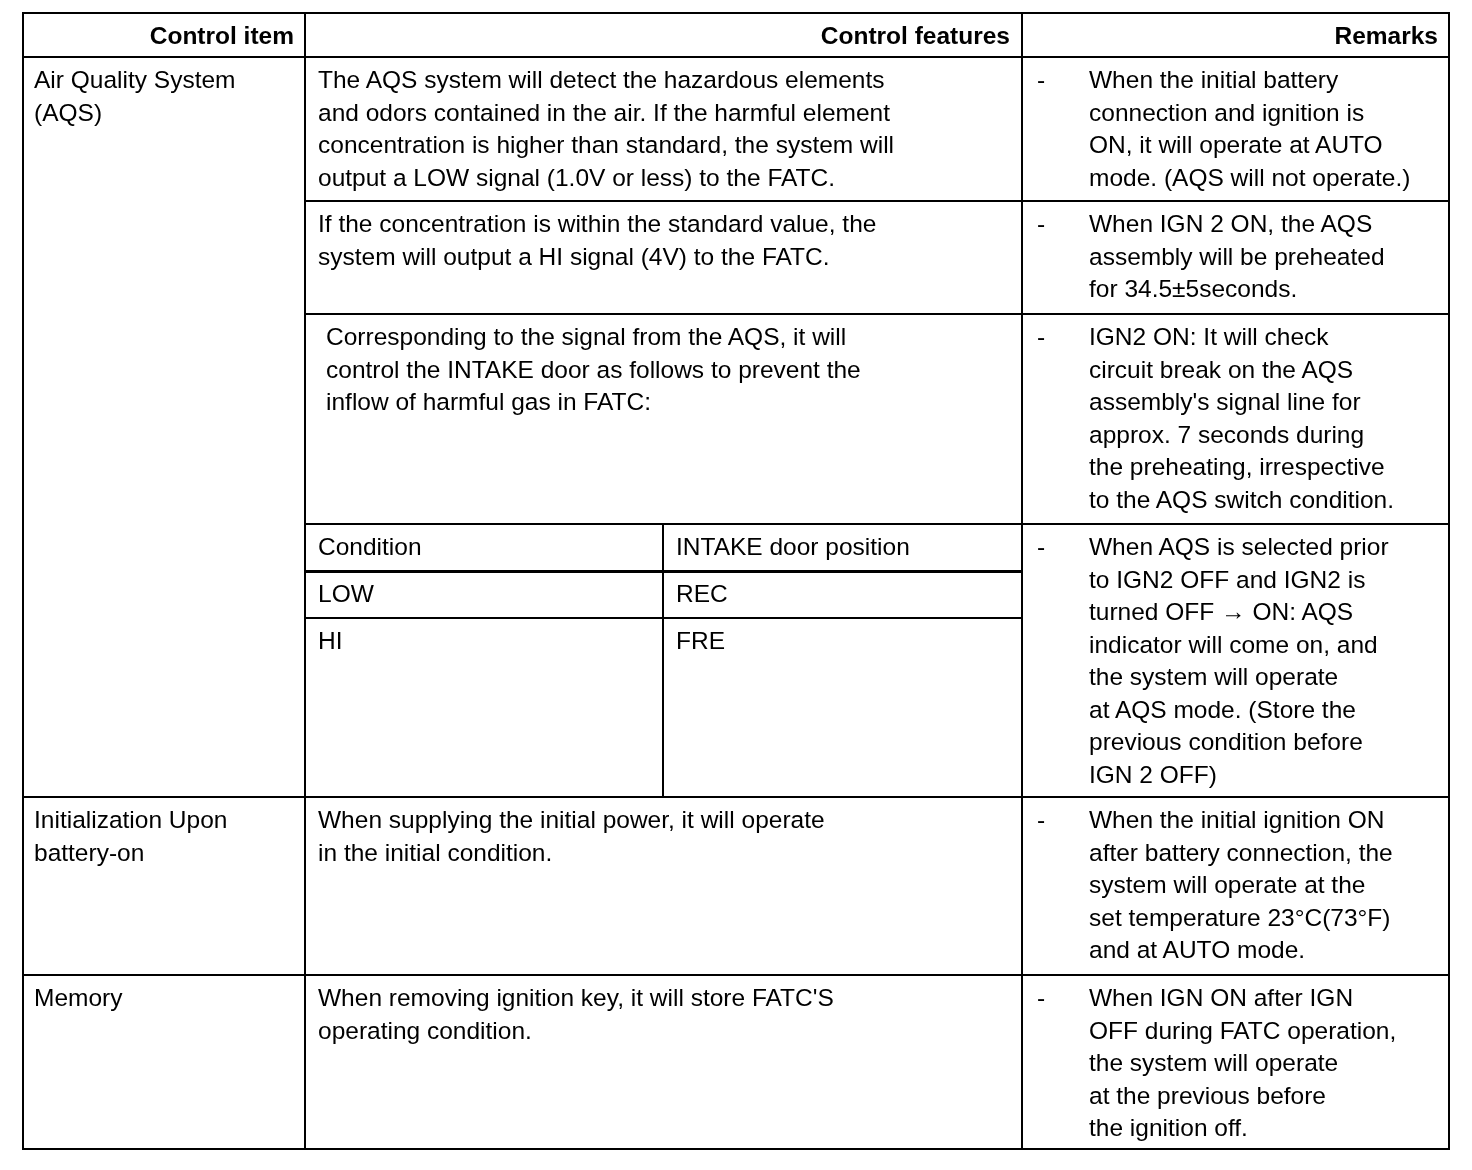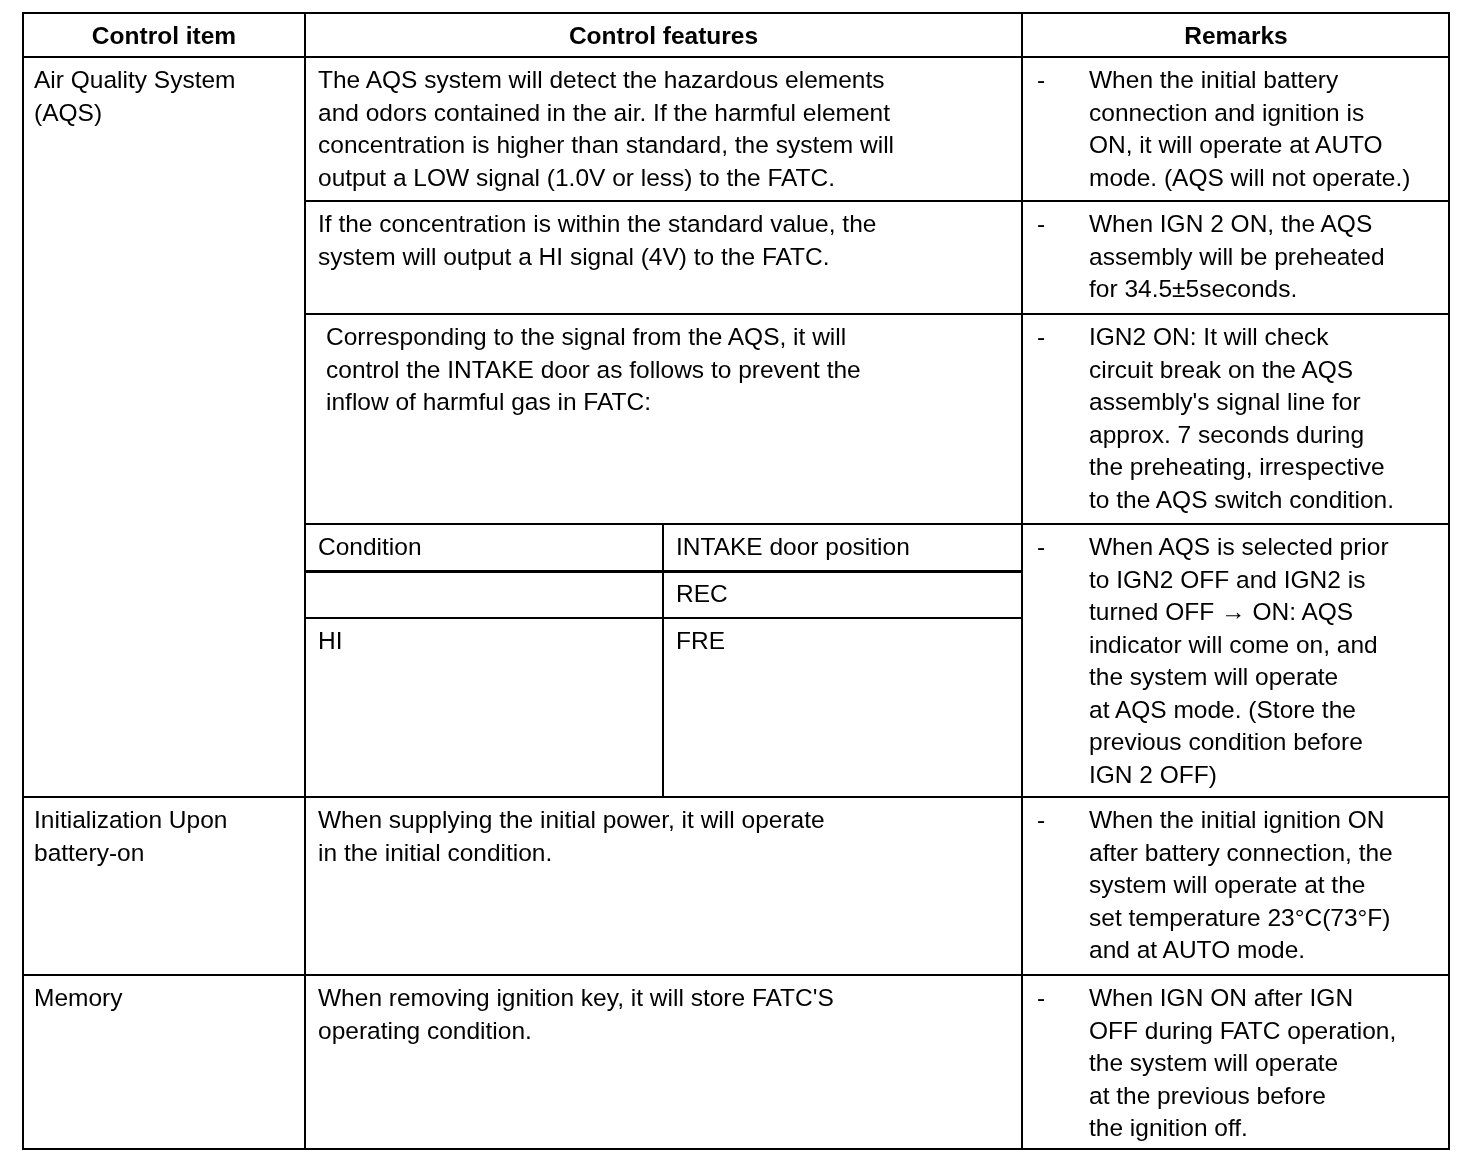--- a/index.html
+++ b/index.html
@@ -34,21 +34,21 @@
     height: 2px;
     background: #000;
   }
   .vline {
     position: absolute;
     width: 2px;
     background: #000;
   }
   .hdr {
     font-weight: bold;
-    text-align: center;
+    text-align: right;
     padding-top: 8px;
   }
   .remark {
     display: flex;
     padding-left: 14px;
   }
   .remark .dash {
     width: 52px;
     flex: 0 0 52px;
   }
@@ -97,20 +97,21 @@
 concentration is higher than standard, the system will
 output a LOW signal (1.0V or less) to the FATC.</div>
   <div class="cell pl" style="left:284px; top:190px; width:616px;">If the concentration is within the standard value, the
 system will output a HI signal (4V) to the FATC.</div>
   <div class="cell pl" style="left:284px; top:303px; width:716px;padding-left:20px;">Corresponding to the signal from the AQS, it will
 control the INTAKE door as follows to prevent the
 inflow of harmful gas in FATC:</div>
 
   <div class="cell" style="left:284px; top:513px; width:356px;">Condition</div>
   <div class="cell" style="left:642px; top:513px; width:357px;">INTAKE door position</div>
+  <div class="cell" style="left:284px; top:560px; width:356px;">LOW</div>
   <div class="cell" style="left:642px; top:560px; width:357px;">REC</div>
   <div class="cell" style="left:284px; top:607px; width:356px;">HI</div>
   <div class="cell" style="left:642px; top:607px; width:420px;">FRE</div>
 
   <div class="cell remark" style="left:1001px; top:46px; width:427px;">
     <span class="dash">-</span>
     <span class="txt">When the initial battery
 connection and ignition is
 ON, it will operate at AUTO
 mode. (AQS will not operate.)</span>

